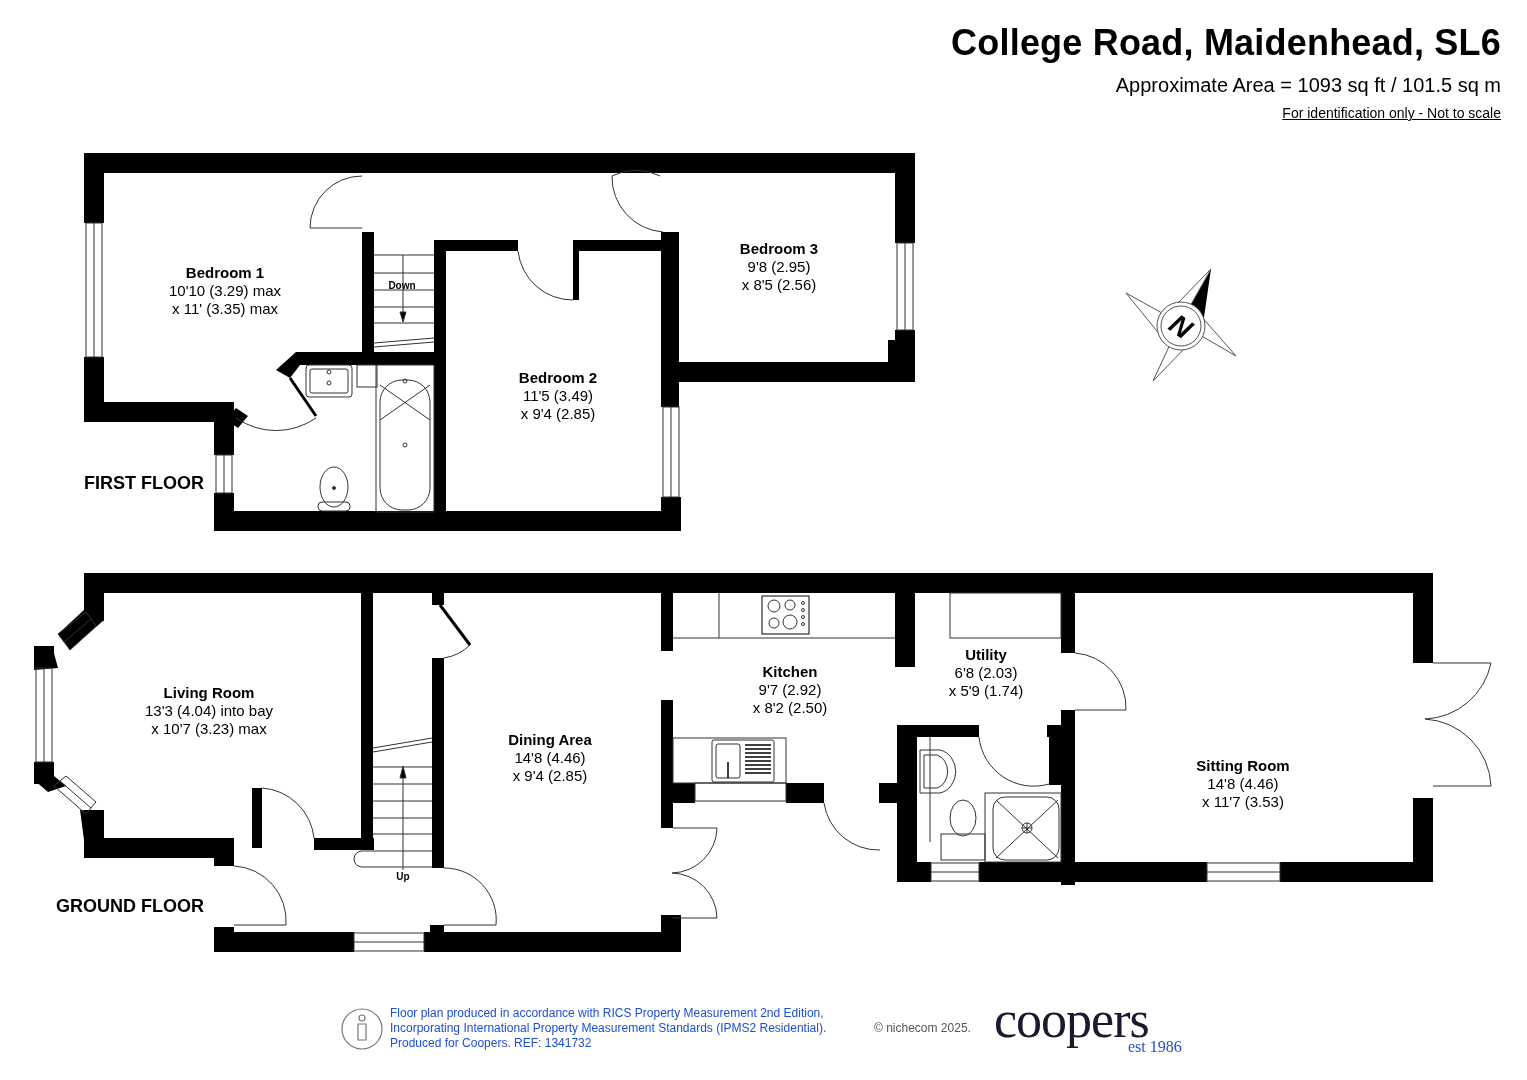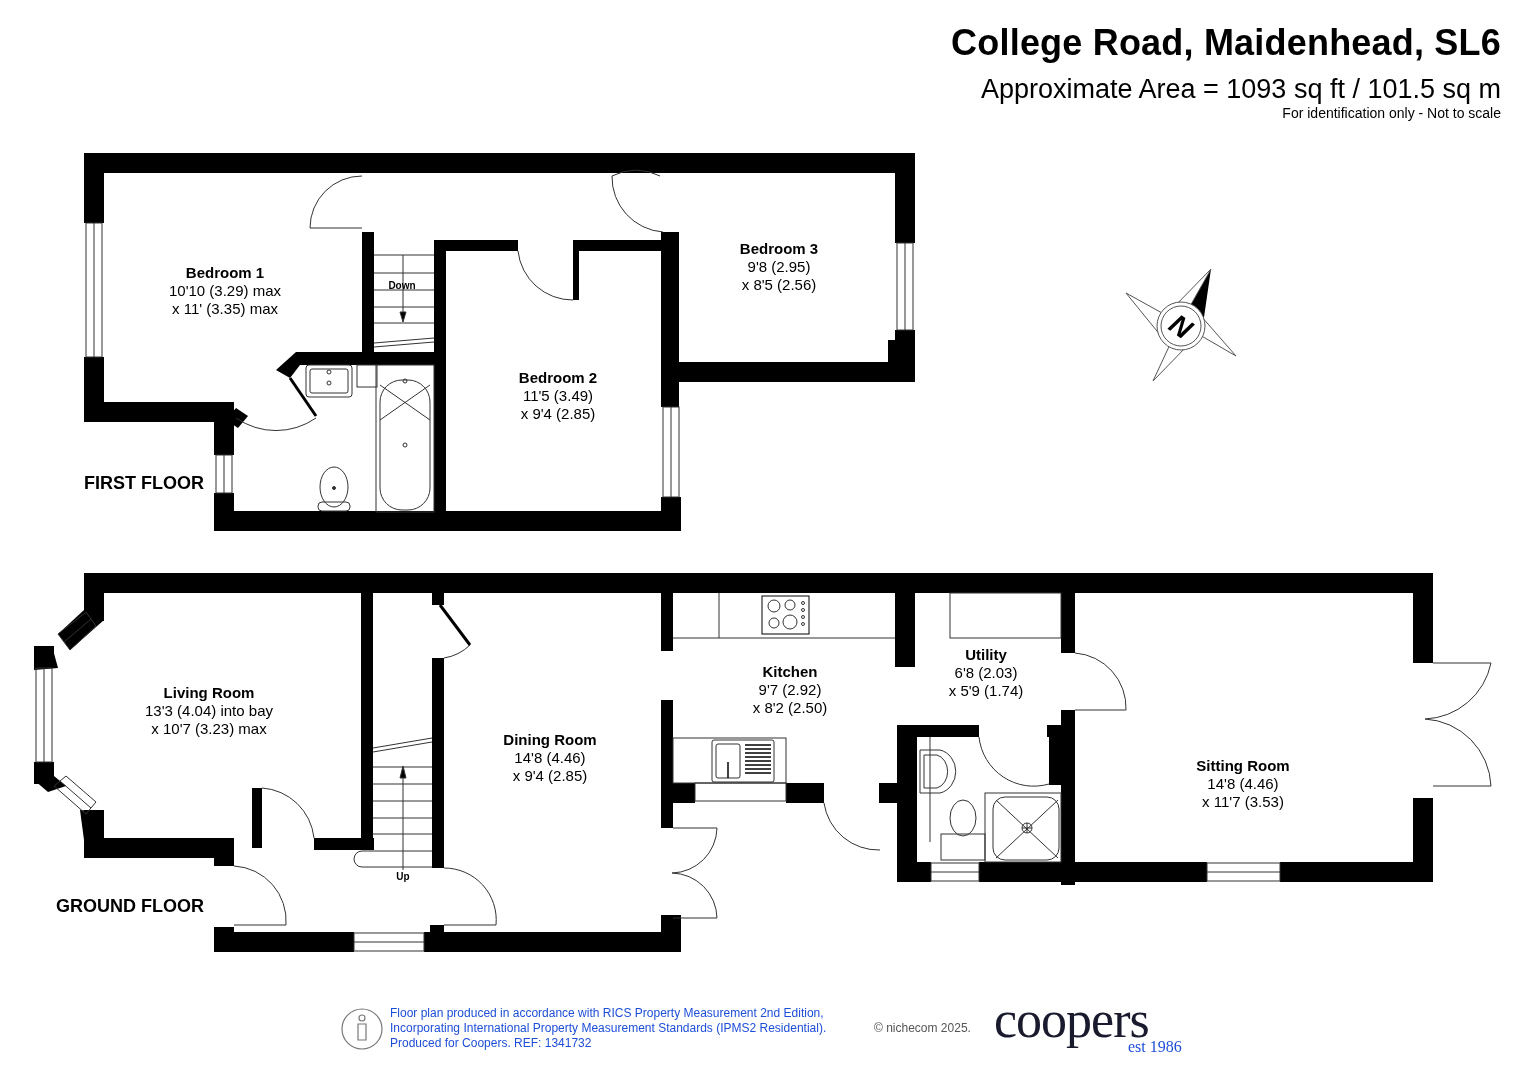--- a/index.html
+++ b/index.html
@@ -1,19 +1,19 @@
 <!DOCTYPE html>
 <html><head>
 <meta charset="utf-8">
 <style>
   html, body { margin: 0; padding: 0; background: #ffffff; }
   body { width: 1527px; height: 1080px; position: relative; overflow: hidden; font-family: "Liberation Sans", sans-serif; color: #000; }
   .title { position: absolute; right: 26px; top: 22px; font-size: 36px; font-weight: bold; letter-spacing: 0.2px; white-space: nowrap; }
-  .area { position: absolute; right: 26px; top: 74px; font-size: 27px; white-space: nowrap; }
-  .note { position: absolute; right: 26px; top: 105px; font-size: 14px; white-space: nowrap; }
+  .area { position: absolute; right: 26px; top: 74px; font-size: 20px; white-space: nowrap; }
+  .note { position: absolute; right: 26px; top: 105px; font-size: 14px; white-space: nowrap; text-decoration: underline; }
   svg.plan { position: absolute; left: 0; top: 0; }
   .room-label { position: absolute; text-align: center; font-size: 15px; line-height: 18px; transform: translateX(-50%); white-space: nowrap; }
   .room-label .name { font-weight: bold; }
   .floor-label { position: absolute; font-size: 18px; font-weight: bold; white-space: nowrap; margin-top: 25px; }
   .stair-label { position: absolute; font-size: 10px; font-weight: bold; transform: translateX(-50%); }
   .footer-text { position: absolute; left: 390px; top: 1006px; font-size: 12px; line-height: 15px; color: #1d4ed8; white-space: nowrap; }
   .copyright { position: absolute; left: 874px; top: 1021px; font-size: 12px; color: #555; white-space: nowrap; }
   .brand { position: absolute; left: 994px; top: 990px; font-family: "Liberation Serif", serif; font-size: 52px; color: #1a1a2e; letter-spacing: -1px; }
   .brand-sub { position: absolute; left: 1128px; top: 1038px; font-family: "Liberation Serif", serif; font-size: 16px; color: #1d4ed8; }
 </style>
@@ -273,21 +273,21 @@
 </div>
 <div class="stair-label" style="left:402px; top:243px;margin-top:37px;">Down</div>
 <div class="floor-label" style="left:84px; top:448px;">FIRST FLOOR</div>
 
 <div class="room-label" style="left:209px; top:684px;">
   <div class="name">Living Room</div>
   <div>13'3 (4.04) into bay</div>
   <div>x 10'7 (3.23) max</div>
 </div>
 <div class="room-label" style="left:550px; top:731px;">
-  <div class="name">Dining Room</div>
+  <div class="name">Dining Area</div>
   <div>14'8 (4.46)</div>
   <div>x 9'4 (2.85)</div>
 </div>
 <div class="room-label" style="left:790px; top:663px;">
   <div class="name">Kitchen</div>
   <div>9'7 (2.92)</div>
   <div>x 8'2 (2.50)</div>
 </div>
 <div class="room-label" style="left:986px; top:646px;">
   <div class="name">Utility</div>

